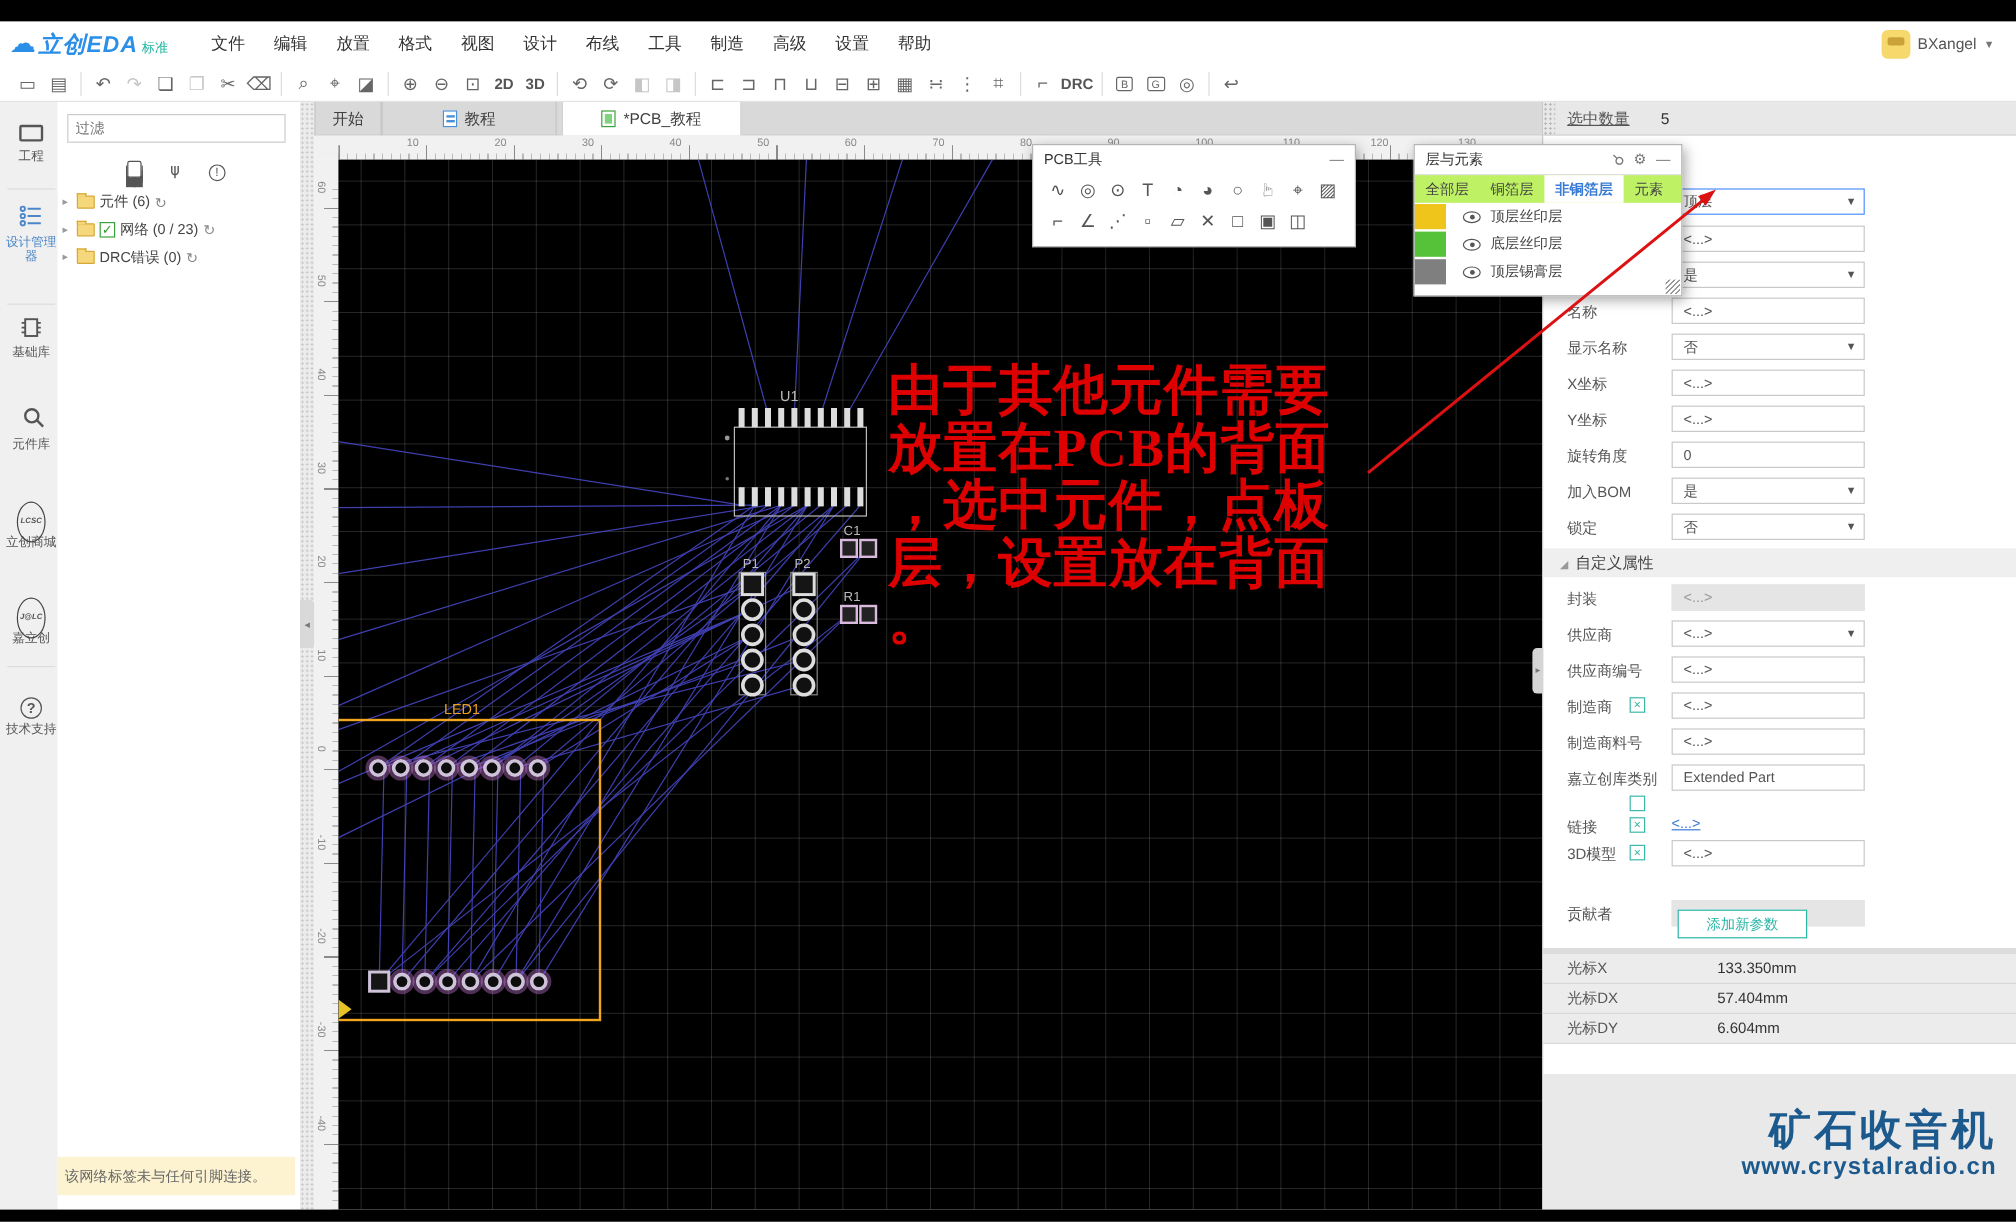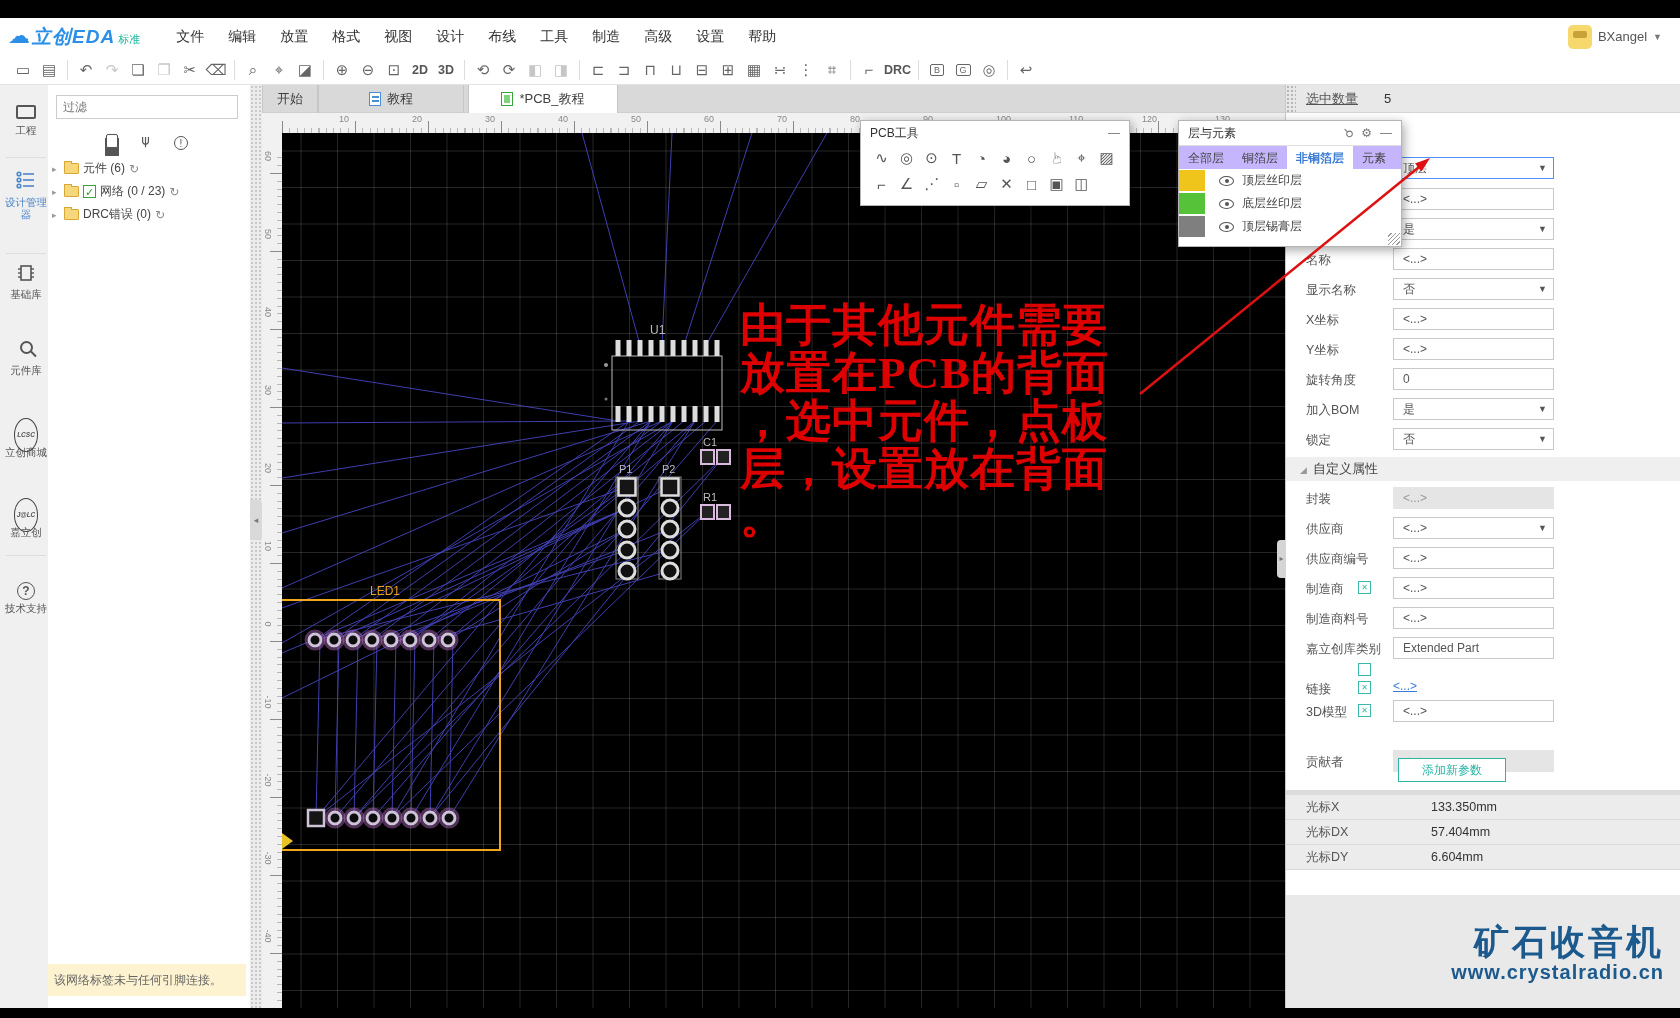--- a/index.html
+++ b/index.html
@@ -109,21 +109,21 @@
   .fp-title{height:24px;display:flex;align-items:center;padding:0 9px;font-size:12px;color:#333;}
   .fp-btns{margin-left:auto;display:flex;gap:8px;color:#777;}
   .fp-btn{cursor:pointer;font-size:12px;}
   #pcb-tools{left:860px;top:120px;width:270px;height:86px;}
   .toolgrid-row{display:flex;padding:0 8px;}
   .ptool{width:25px;height:26px;display:flex;align-items:center;justify-content:center;color:#555;font-size:15px;cursor:pointer;border-radius:3px;}
   .rot-90{transform:rotate(-90deg);display:inline-block;}
   .rot-135{transform:rotate(135deg);display:inline-block;}
 
   #layers-panel{left:1178px;top:120px;width:224px;height:127px;text-align:right;}
-  #layer-tabs{display:flex;background:#c4b5fd;height:24px;border-top:1px solid #e0e0e0;}
+  #layer-tabs{display:flex;background:#bef264;height:24px;border-top:1px solid #e0e0e0;}
   .ltab{padding:0 9px;font-size:12px;line-height:24px;color:#444;cursor:pointer;}
   .ltab.active{background:#fff;color:#3a7bd5;font-weight:bold;}
   .lrow{height:23px;display:flex;align-items:center;cursor:pointer;}
   .swatch{width:26px;height:21px;margin-right:14px;}
   .eye{width:15px;height:10px;border:1px solid #555;border-radius:50%;position:relative;margin-right:8px;}
   .eye:after{content:"";position:absolute;left:4.5px;top:2px;width:4px;height:4px;border-radius:50%;background:#555;}
   .lrow .lname{font-size:12px;color:#444;}
   #layers-resize{position:absolute;right:1px;bottom:1px;width:12px;height:12px;cursor:nwse-resize;
     background:repeating-linear-gradient(135deg,transparent 0 2px,#999 2px 3px);}
 

